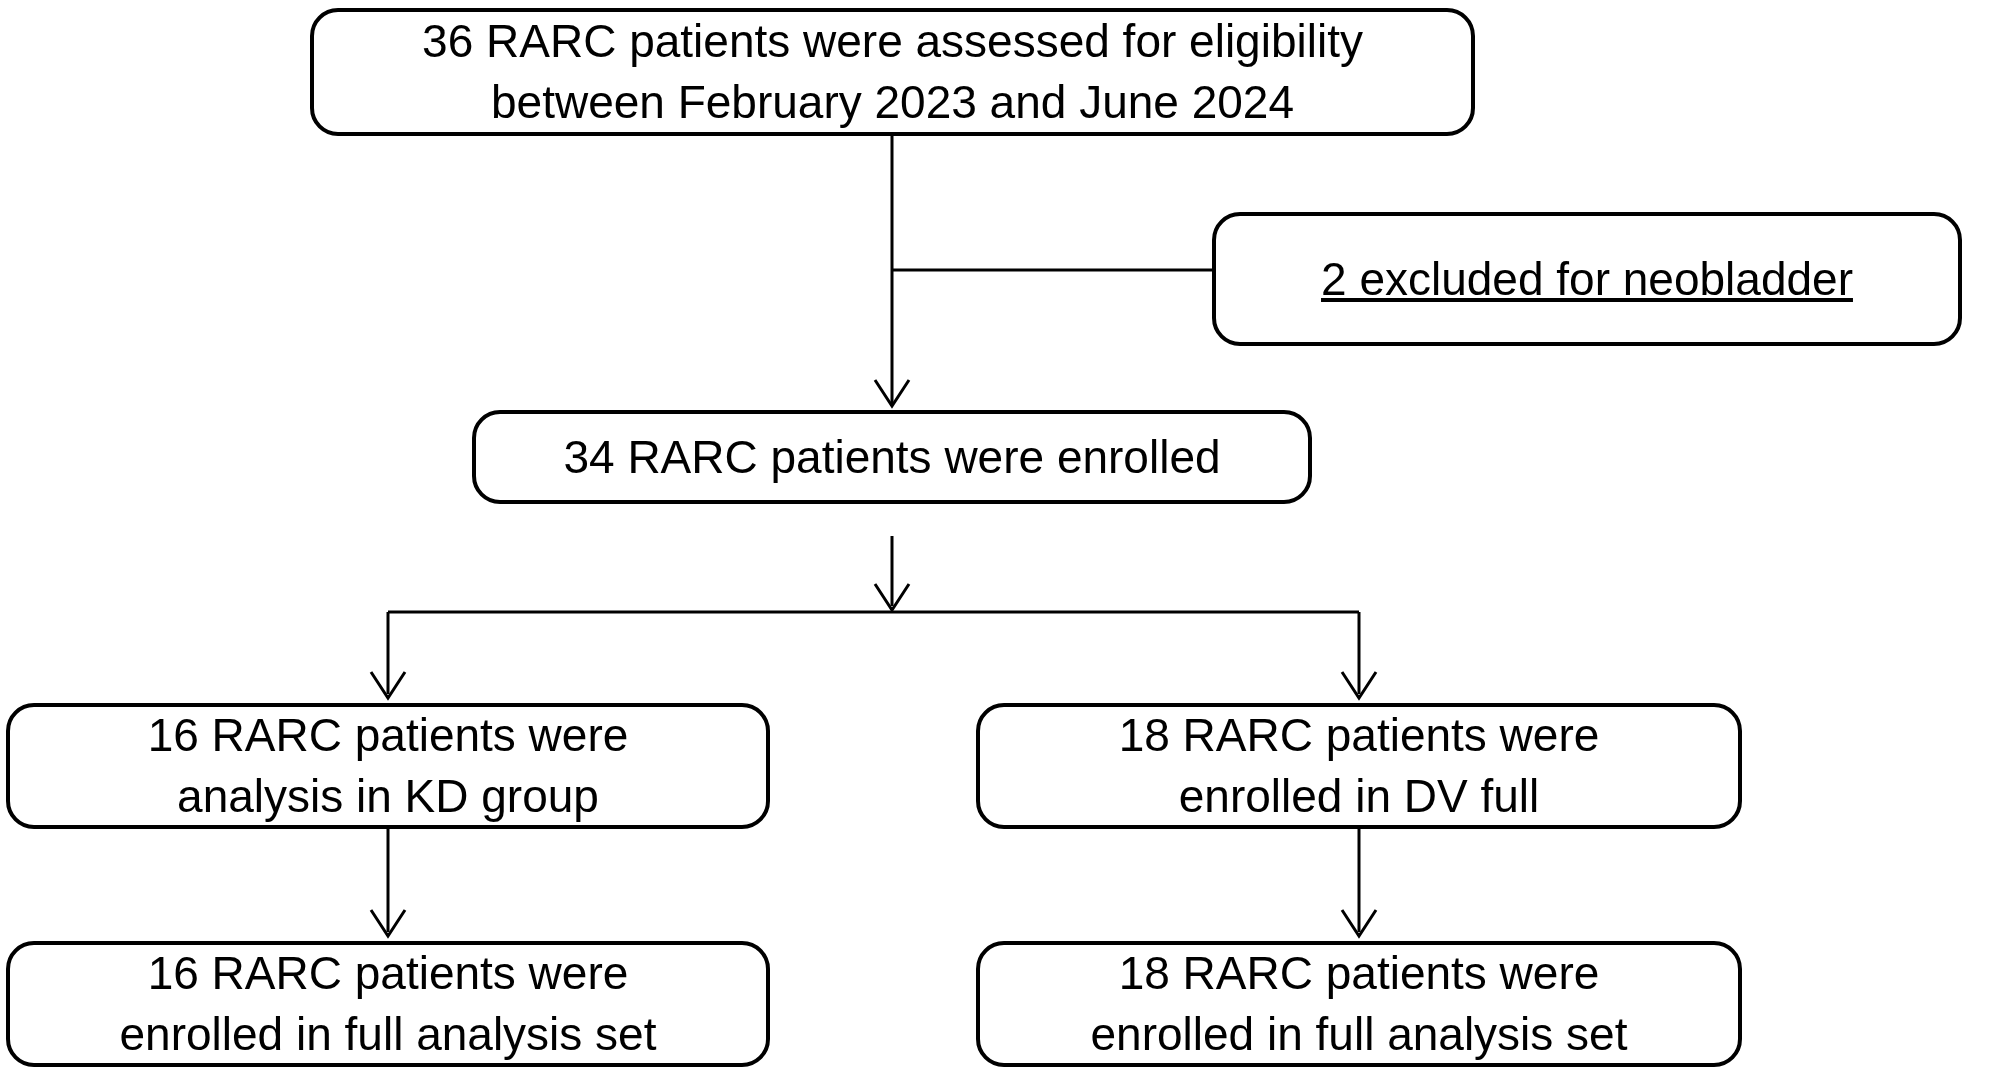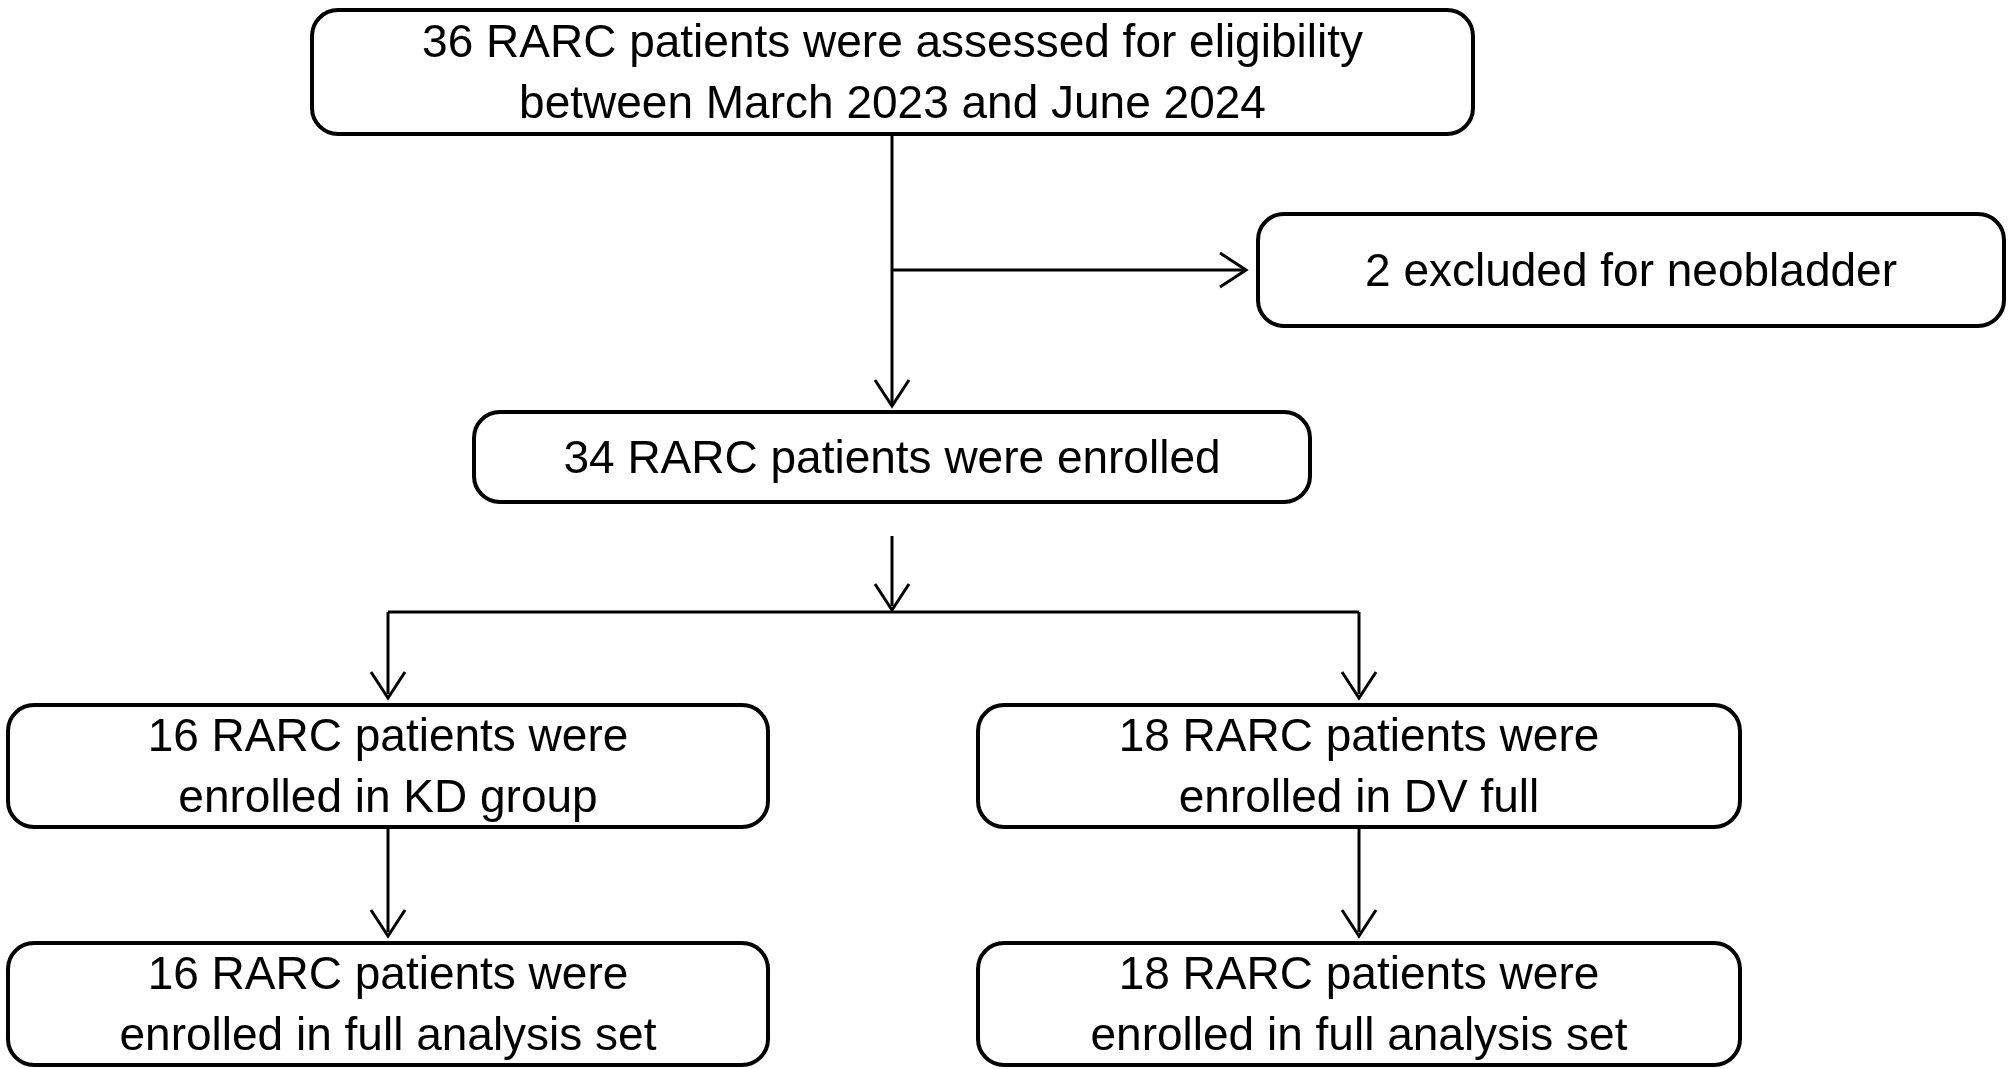--- a/index.html
+++ b/index.html
@@ -39,21 +39,21 @@
     align-items: center;
     justify-content: center;
     text-align: center;
     font-size: 46px;
     line-height: 1.32;
     font-weight: 400;
   }
   .box .line { white-space: nowrap; }
 
   #box-assessed { left: 310px; top: 8px;   width: 1165px; height: 128px; }
-  #box-excluded { left: 1256px; top: 212px; width: 750px;  height: 116px; }
+  #box-excluded { left: 1212px; top: 212px; width: 750px;  height: 134px; text-decoration: underline; }
   #box-enrolled { left: 472px; top: 410px; width: 840px;  height: 94px; }
   #box-kd-group { left: 6px;   top: 703px; width: 764px;  height: 126px; }
   #box-dv-group { left: 976px; top: 703px; width: 766px;  height: 126px; }
   #box-kd-fas   { left: 6px;   top: 941px; width: 764px;  height: 126px; }
   #box-dv-fas   { left: 976px; top: 941px; width: 766px;  height: 126px; }
 </style>
 </head>
 <body>
 
 <div class="canvas">
@@ -79,34 +79,34 @@
 
     <path d="M388,829 L388,932"></path>
     <polyline points="371,910 388,936 405,910"></polyline>
 
     <path d="M1359,829 L1359,932"></path>
     <polyline points="1342,910 1359,936 1376,910"></polyline>
   </svg>
 
   <div class="box" id="box-assessed">
     <div class="line">36 RARC patients were assessed for eligibility</div>
-    <div class="line">between March 2023 and June 2024</div>
+    <div class="line">between February 2023 and June 2024</div>
   </div>
 
   <div class="box" id="box-excluded">
     <div class="line">2 excluded for neobladder</div>
   </div>
 
   <div class="box" id="box-enrolled">
     <div class="line">34 RARC patients were enrolled</div>
   </div>
 
   <div class="box" id="box-kd-group">
     <div class="line">16 RARC patients were</div>
-    <div class="line">enrolled in KD group</div>
+    <div class="line">analysis in KD group</div>
   </div>
 
   <div class="box" id="box-dv-group">
     <div class="line">18 RARC patients were</div>
     <div class="line">enrolled in DV full</div>
   </div>
 
   <div class="box" id="box-kd-fas">
     <div class="line">16 RARC patients were</div>
     <div class="line">enrolled in full analysis set</div>

